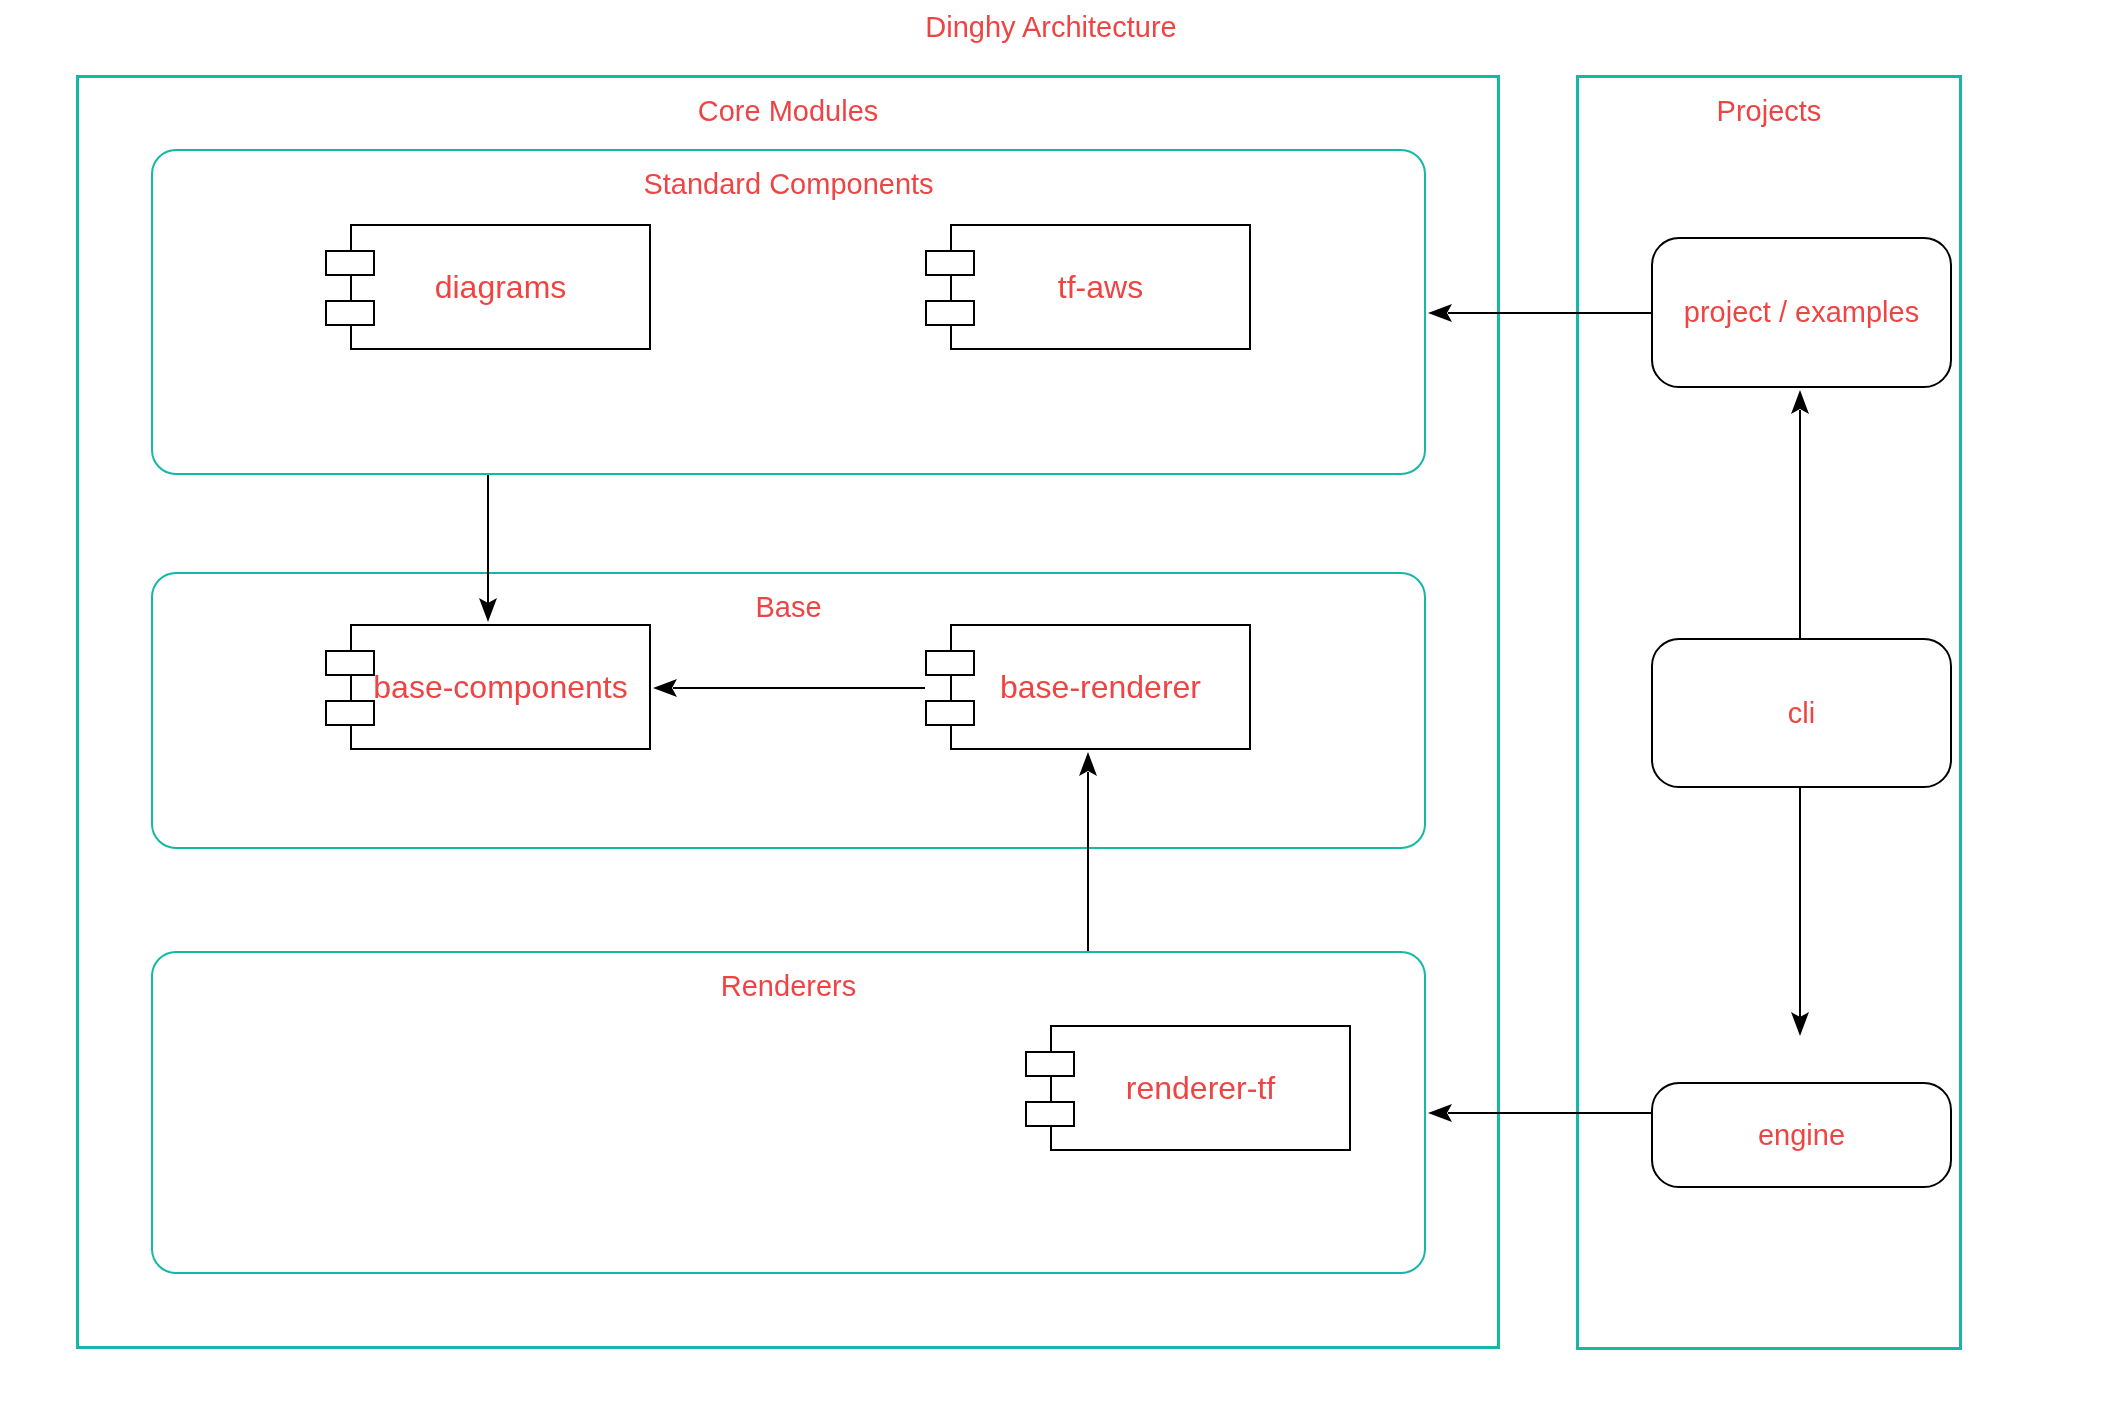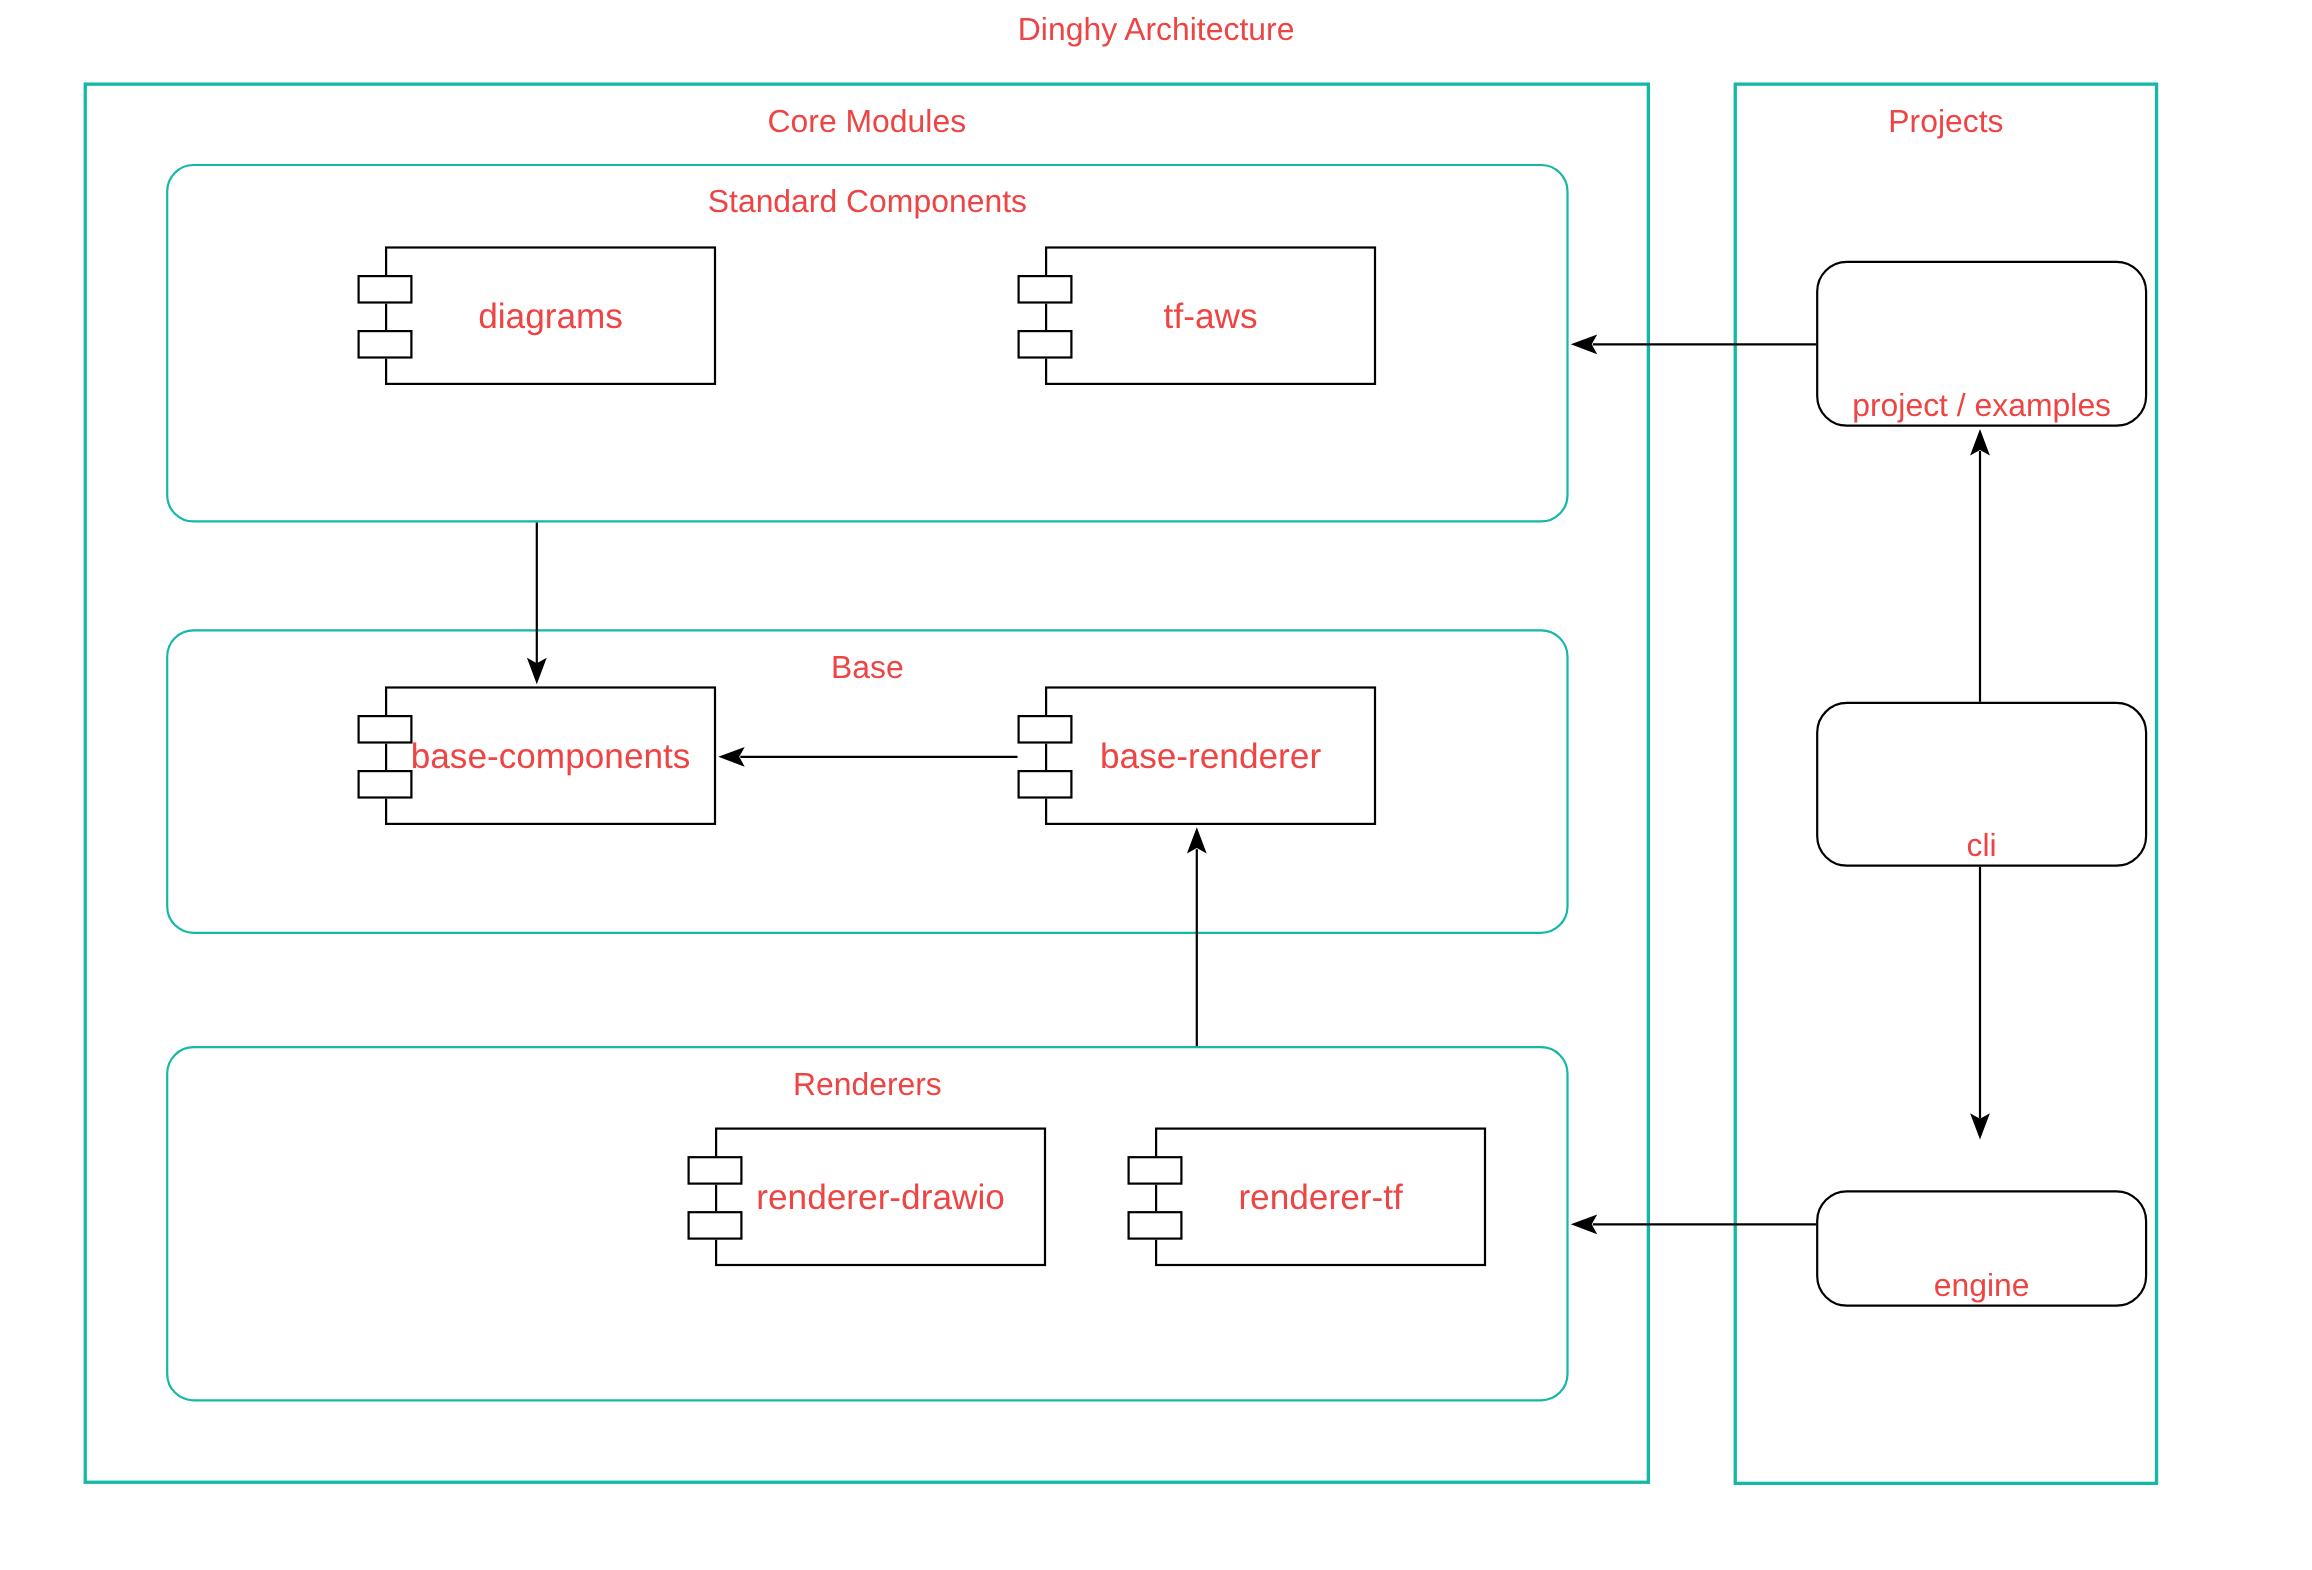--- a/index.html
+++ b/index.html
@@ -24,21 +24,21 @@
     font-size:32px;
   }
   .tab{
     position:absolute;left:-27px;width:50px;height:26px;
     border:2px solid #000000;background:#ffffff;
   }
   .tab.t1{top:24px;}
   .tab.t2{top:74px;}
   .rnode{
     position:absolute;width:301px;border:2px solid #000000;border-radius:28px;
-    background:#ffffff;display:flex;align-items:flex-end;justify-content:center;
+    background:#ffffff;display:flex;align-items:center;justify-content:center;
     font-size:29px;
   }
   svg.edges{position:absolute;left:0;top:0;pointer-events:none;}
   svg.edges line{stroke:#000000;stroke-width:2;}
   svg.edges path{fill:#000000;stroke:none;}
 </style>
 </head>
 <body>
 
 <div class="canvas">
@@ -83,25 +83,20 @@
     <span>base-components</span>
   </div>
 
   <div class="component" style="left:950px;top:624px;">
     <span class="tab t1"></span>
     <span class="tab t2"></span>
     <span>base-renderer</span>
   </div>
 
 
-  <div class="component" style="left:650px;top:1025px;">
-    <span class="tab t1"></span>
-    <span class="tab t2"></span>
-    <span>renderer-drawio</span>
-  </div>
 
   <div class="component" style="left:1050px;top:1025px;">
     <span class="tab t1"></span>
     <span class="tab t2"></span>
     <span>renderer-tf</span>
   </div>
 
   <div class="rnode" style="left:1651px;top:237px;height:151px;">
     <span>project / examples</span>
   </div>

